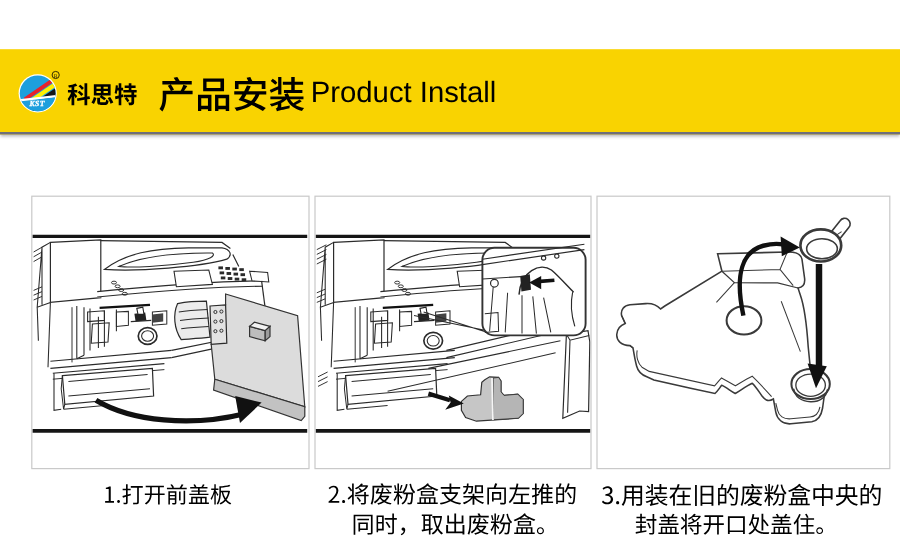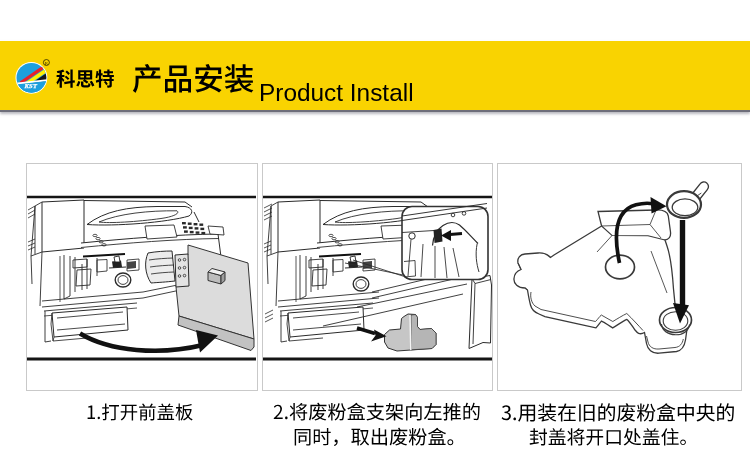--- a/index.html
+++ b/index.html
@@ -27,21 +27,21 @@
 <text x="30.9" y="88.3" font-family="Liberation Serif,serif" font-style="italic" font-weight="bold" font-size="6.5" fill="#fff" stroke="#fff" stroke-width="0.25" text-anchor="middle" letter-spacing="0.3">KST</text>
 <circle cx="46.4" cy="62.5" r="3.0" fill="none" stroke="#2a2600" stroke-width="0.8"></circle>
 <text x="46.4" y="64.7" font-size="4.8" font-family="Liberation Serif,serif" fill="#2a2600" text-anchor="middle">R</text>
 </svg>
 <svg style="position:absolute;left:56.0px;top:45.5px" width="60" height="50" viewBox="0 -40 60 50">
     <path d="M9.4 -14.1C10.5 -13.2 11.7 -12.0 12.3 -11.1L13.9 -12.6C13.3 -13.4 12.0 -14.6 10.9 -15.4ZM8.7 -8.9C9.8 -8.1 11.2 -6.8 11.8 -5.9L13.4 -7.4C12.7 -8.3 11.3 -9.5 10.2 -10.3ZM7.1 -16.4C5.5 -15.7 3.0 -15.1 0.8 -14.8C1.0 -14.3 1.3 -13.5 1.4 -13.0C2.1 -13.1 2.9 -13.2 3.6 -13.3V-11.1H0.6V-8.9H3.3C2.6 -7.0 1.5 -4.9 0.4 -3.6C0.8 -3.1 1.3 -2.1 1.5 -1.4C2.2 -2.4 3.0 -3.8 3.6 -5.3V1.7H5.9V-6.2C6.3 -5.4 6.8 -4.6 7.1 -4.1L8.4 -5.9C8.0 -6.4 6.4 -8.2 5.9 -8.7V-8.9H8.4V-11.1H5.9V-13.7C6.8 -14.0 7.6 -14.2 8.4 -14.5ZM8.1 -4.0 8.5 -1.8 14.4 -2.8V1.7H16.7V-3.2L19.0 -3.6L18.6 -5.8L16.7 -5.5V-16.6H14.4V-5.1Z M25.0 -4.6V-1.4C25.0 0.7 25.6 1.4 28.2 1.4C28.7 1.4 30.9 1.4 31.5 1.4C33.5 1.4 34.2 0.7 34.5 -2.1C33.9 -2.3 32.8 -2.6 32.4 -3.0C32.3 -1.0 32.1 -0.7 31.3 -0.7C30.7 -0.7 28.9 -0.7 28.5 -0.7C27.5 -0.7 27.4 -0.8 27.4 -1.4V-4.6ZM33.7 -4.3C34.7 -2.8 35.8 -0.8 36.1 0.5L38.4 -0.5C38.0 -1.8 36.9 -3.7 35.8 -5.2ZM22.2 -5.1C21.8 -3.5 21.1 -1.7 20.2 -0.5L22.3 0.6C23.2 -0.7 23.9 -2.7 24.4 -4.3ZM22.2 -15.7V-6.5H28.3L26.9 -5.2C28.3 -4.4 30.0 -3.2 30.8 -2.4L32.4 -4.0C31.6 -4.8 30.1 -5.8 28.8 -6.5H36.2V-15.7ZM24.4 -10.2H28.0V-8.5H24.4ZM30.3 -10.2H33.9V-8.5H30.3ZM24.4 -13.7H28.0V-12.1H24.4ZM30.3 -13.7H33.9V-12.1H30.3Z M47.9 -3.9C48.7 -3.0 49.7 -1.7 50.1 -0.8L51.8 -2.0C51.4 -2.9 50.4 -4.1 49.6 -5.0H53.5V-0.9C53.5 -0.6 53.4 -0.6 53.1 -0.6C52.8 -0.6 51.8 -0.6 50.9 -0.6C51.2 0.0 51.5 1.1 51.5 1.7C53.0 1.7 54.1 1.7 54.8 1.3C55.6 1.0 55.8 0.3 55.8 -0.9V-5.0H57.7V-7.1H55.8V-8.9H57.9V-11.1H53.5V-12.7H57.0V-14.8H53.5V-16.6H51.3V-14.8H47.9V-12.7H51.3V-11.1H46.8V-8.9H53.5V-7.1H47.2V-5.0H49.5ZM40.5 -15.0C40.3 -12.7 40.0 -10.1 39.5 -8.5C39.9 -8.3 40.8 -7.9 41.2 -7.7C41.4 -8.4 41.6 -9.4 41.8 -10.5H42.9V-6.4C41.7 -6.1 40.6 -5.8 39.8 -5.6L40.2 -3.2L42.9 -4.0V1.8H45.1V-4.7L46.8 -5.2L46.6 -7.4L45.1 -7.0V-10.5H46.6V-12.8H45.1V-16.6H42.9V-12.8H42.1L42.3 -14.7Z" fill="#000"></path>
   </svg>
 <svg style="position:absolute;left:132.4px;top:49.7px" width="124" height="50" viewBox="0 -40 124 50">
     <path d="M20.8 -19.4C20.3 -17.8 19.3 -15.7 18.5 -14.3H10.7L13.0 -15.3C12.5 -16.5 11.4 -18.3 10.3 -19.6L7.8 -18.5C8.8 -17.2 9.8 -15.5 10.3 -14.3H3.6V-10.1C3.6 -6.9 3.4 -2.4 0.9 0.8C1.6 1.2 2.9 2.3 3.3 2.9C6.1 -0.8 6.6 -6.3 6.6 -10.0V-11.5H28.5V-14.3H21.4C22.3 -15.5 23.2 -17.0 24.1 -18.3ZM12.7 -25.2C13.3 -24.4 14.0 -23.3 14.4 -22.4H3.3V-19.6H27.8V-22.4H17.8C17.4 -23.4 16.5 -24.8 15.7 -25.9Z M40.1 -21.8H51.7V-16.7H40.1ZM37.3 -24.6V-14.0H54.7V-24.6ZM33.0 -11.0V2.6H35.7V1.0H41.3V2.4H44.2V-11.0ZM35.7 -1.8V-8.2H41.3V-1.8ZM47.2 -11.0V2.6H50.0V1.0H56.1V2.4H59.0V-11.0ZM50.0 -1.8V-8.2H56.1V-1.8Z M73.5 -25.2C74.0 -24.4 74.4 -23.3 74.8 -22.4H63.8V-15.9H66.8V-19.7H86.1V-15.9H89.2V-22.4H78.3C77.8 -23.4 77.1 -24.8 76.6 -25.9ZM80.9 -11.2C80.0 -9.0 78.8 -7.2 77.2 -5.8C75.3 -6.5 73.3 -7.3 71.4 -7.9C72.0 -8.9 72.8 -10.0 73.4 -11.2ZM69.9 -11.2C68.9 -9.5 67.8 -7.9 66.8 -6.7L66.8 -6.6C69.2 -5.8 71.9 -4.8 74.6 -3.8C71.6 -2.0 67.9 -0.9 63.4 -0.2C64.0 0.5 64.9 1.8 65.2 2.5C70.2 1.5 74.4 -0.0 77.7 -2.4C81.5 -0.8 84.9 1.0 87.1 2.5L89.5 0.0C87.2 -1.4 83.8 -3.1 80.1 -4.6C81.9 -6.4 83.2 -8.5 84.2 -11.2H89.9V-13.9H75.0C75.7 -15.3 76.4 -16.7 77.0 -18.1L73.8 -18.7C73.2 -17.2 72.4 -15.5 71.5 -13.9H63.2V-11.2Z M93.6 -22.6C95.0 -21.7 96.6 -20.3 97.4 -19.3L99.1 -21.1C98.4 -22.1 96.7 -23.4 95.3 -24.3ZM105.0 -11.4C105.2 -10.9 105.5 -10.3 105.8 -9.6H93.3V-7.3H103.3C100.5 -5.5 96.5 -4.1 92.8 -3.4C93.3 -2.8 94.0 -1.9 94.4 -1.3C96.1 -1.7 97.9 -2.2 99.5 -2.9V-1.6C99.5 -0.2 98.5 0.3 97.8 0.5C98.2 1.0 98.6 2.1 98.7 2.8C99.5 2.4 100.6 2.1 109.3 0.2C109.3 -0.3 109.4 -1.5 109.5 -2.1L102.4 -0.7V-4.2C104.1 -5.1 105.7 -6.1 106.9 -7.3C109.4 -2.2 113.5 1.0 119.7 2.4C120.0 1.7 120.8 0.6 121.4 0.0C118.6 -0.5 116.2 -1.4 114.2 -2.6C115.9 -3.4 117.9 -4.5 119.5 -5.6L117.4 -7.1C116.1 -6.2 114.1 -4.9 112.4 -4.0C111.3 -5.0 110.4 -6.1 109.7 -7.3H120.9V-9.6H109.1C108.7 -10.5 108.2 -11.4 107.8 -12.2ZM110.7 -25.8V-21.9H103.7V-19.4H110.7V-15.1H104.6V-12.5H120.0V-15.1H113.6V-19.4H120.6V-21.9H113.6V-25.8ZM92.8 -15.1 93.8 -12.7 99.8 -15.5V-11.3H102.5V-25.8H99.8V-18.1C97.2 -16.9 94.6 -15.8 92.8 -15.1Z" fill="#000"></path>
   </svg>
-<div style="position:absolute;left:259px;top:79px;font-size:24.4px;color:#000;">Product Install</div>
+<div style="position:absolute;left:259px;top:64px;font-size:24.4px;color:#000;">Product Install</div>
 <div class="panel" style="left:26px;width:232px;"></div>
 <div class="panel" style="left:262px;width:231px;"></div>
 <div class="panel" style="left:497px;width:245px;"></div>
 <svg style="position:absolute;left:27px;top:164px" width="230" height="226" viewBox="0 0 230 226">
     <line x1="0" y1="33" x2="229" y2="33" stroke="#151515" stroke-width="2.6"></line>
     <line x1="0" y1="195" x2="229" y2="195" stroke="#151515" stroke-width="3.2"></line>
     <g transform="translate(0,0)" fill="none" stroke="#2b2b2b" stroke-width="1">
 <path d="M15,38 L57,36 L57,84 L15,88 Z" fill="#fff"></path>
 <path d="M15,38 L8,42 L4,92 L15,88 M8,42 L8,90 M15,88 L13,142 M4,92 L5,120" stroke-width="0.9"></path>
 <path d="M57,36.5 L158,38 L165,43 M167,48 L172,58" stroke-width="1"></path>

